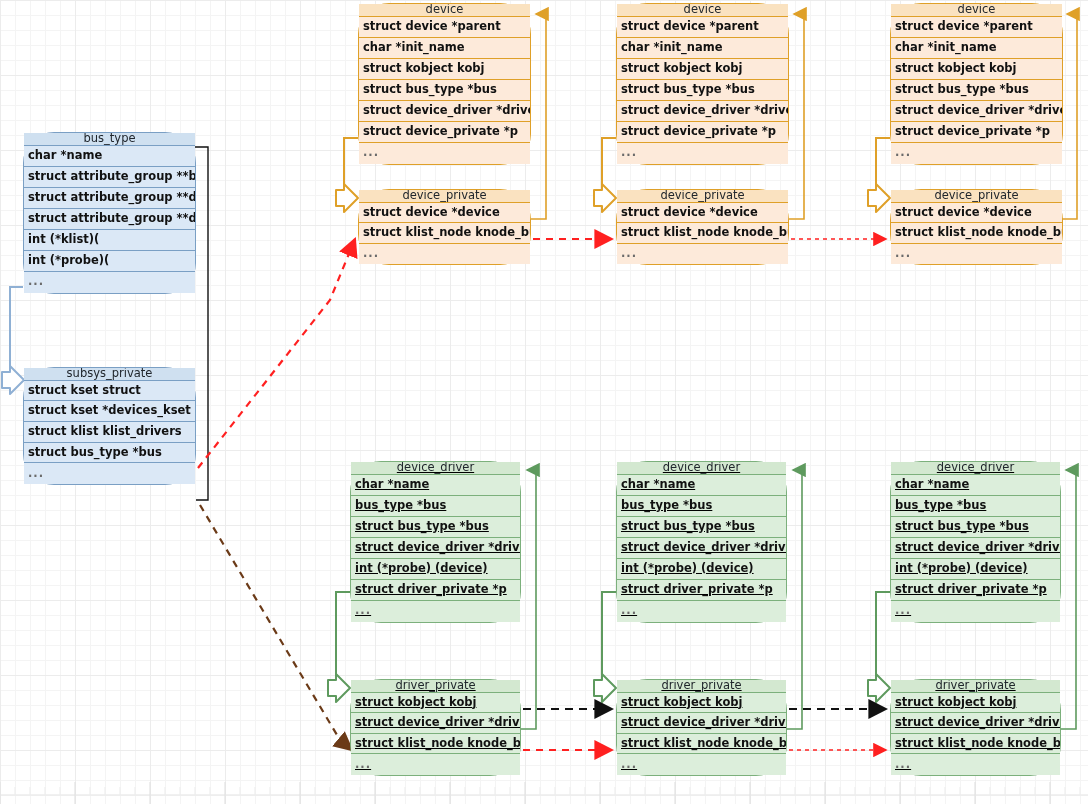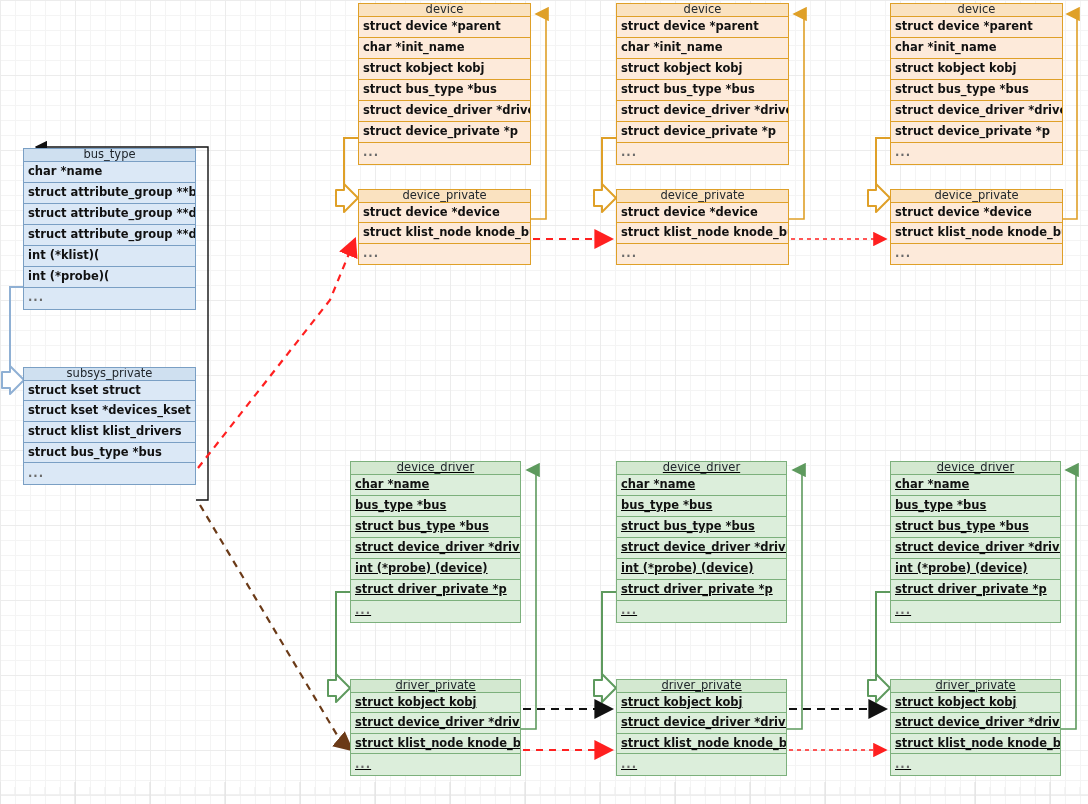--- a/index.html
+++ b/index.html
@@ -24,21 +24,21 @@
     content:"";position:absolute;inset:0;
     background-image:
       linear-gradient(to right, #ececec 1px, transparent 1px),
       linear-gradient(to bottom, #ececec 1px, transparent 1px);
     background-size:75px 75px;
     pointer-events:none;
   }
   #svglayer{position:absolute;left:0;top:0;width:1088px;height:804px;}
 
   
-  .box{position:absolute;box-sizing:border-box;}
+  .box{position:absolute;box-sizing:border-box;border-radius:31px;}
   .box .hdr, .box .row{
     box-sizing:border-box;
     font-size:11.5px;
     font-weight:bold;
     line-height:1;
     white-space:nowrap;
     overflow:hidden;
     display:flex;align-items:center;
   }
   .box .hdr{justify-content:center;font-weight:normal;}
@@ -172,21 +172,21 @@
     </g>
 
     <g>
       <path d="M523,750 L612,750" fill="none" stroke="#ff2020" stroke-width="2.2" stroke-dasharray="7,6" marker-end="url(#arrRed)"></path>
     </g>
     <g>
       <path d="M789,750 L886,750" fill="none" stroke="#ff2020" stroke-width="1.6" stroke-dasharray="4,4" marker-end="url(#arrRed)"></path>
     </g>
   </svg>
 
-  <div class="box blue" style="left:23px;top:148px;width:173px;">
+  <div class="box blue" style="left:23px;top:132px;width:173px;">
     <div class="hdr">bus_type</div>
     <div class="row" style="height:21px">char            *name</div>
     <div class="row" style="height:21px">struct attribute_group **bus_</div>
     <div class="row" style="height:21px">struct attribute_group **dev_</div>
     <div class="row" style="height:21px">struct attribute_group **drv_</div>
     <div class="row" style="height:21px">int (*klist)(</div>
     <div class="row" style="height:21px">int (*probe)(</div>
     <div class="row ellip" style="height:21px">...</div>
   </div>
 

